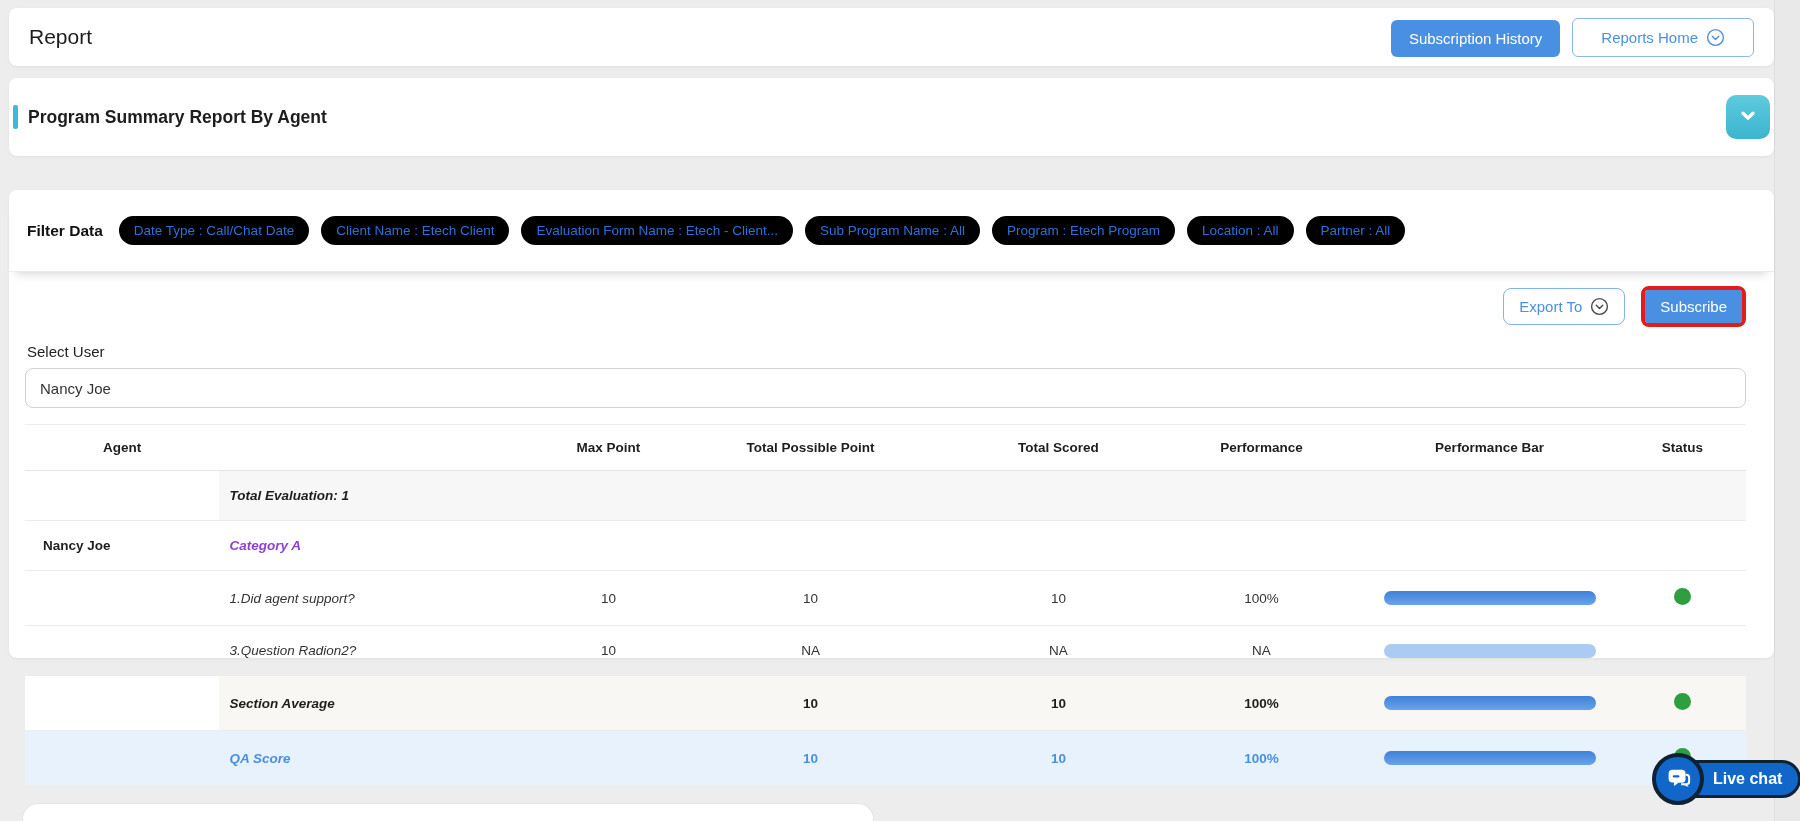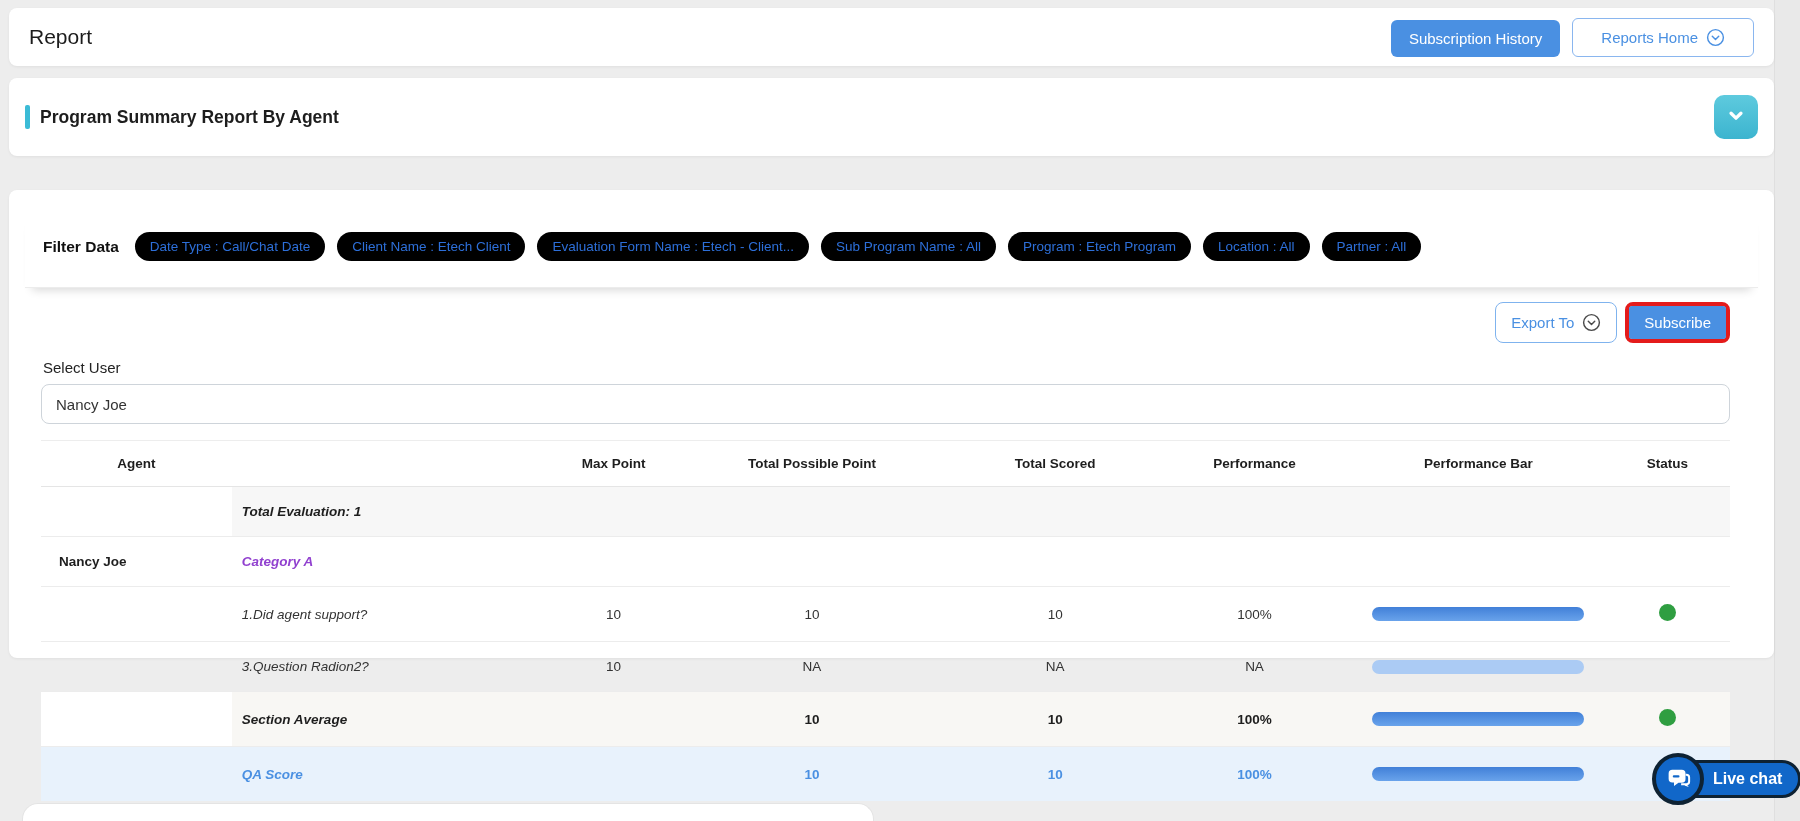--- a/index.html
+++ b/index.html
@@ -21,42 +21,42 @@
   }
   
   .card-header { top:8px; height:58px; display:flex; align-items:center; padding:0 20px; }
   .page-title { font-size:21px; color:#1c1c1c; }
   .header-actions { margin-left:auto; display:flex; gap:12px; align-items:flex-end; }
   .btn { font-size:15px; border-radius:6px; cursor:pointer; border:none; display:inline-flex; align-items:center; gap:8px; font-family:inherit; }
   .btn-primary { background:#4a90e2; color:#fff; padding:10px 18px; }
   .btn-outline { background:#fff; color:#4a90e2; border:1px solid #8ab6ef; padding:9px 28px; }
   .circle-chevron { width:19px; height:19px; display:inline-block; }
   
-  .card-section { top:78px; height:78px; display:flex; align-items:center; padding:0 16px; }
+  .card-section { top:78px; height:78px; display:flex; align-items:center; padding:0 4px; }
   .accent-bar { width:5px; height:24px; background:#3bbbd6; border-radius:2px; margin-right:10px; }
   .section-title { font-size:17.5px; font-weight:bold; color:#1d1d1d; }
   .collapse-btn {
     margin-left:auto; width:44px; height:44px; border:none; border-radius:10px;
     background:linear-gradient(180deg,#5ecade,#3cb4cf); cursor:pointer;
     display:flex; align-items:center; justify-content:center;
   }
   
-  .card-main { top:190px; height:468px; padding:16px; }
+  .card-main { top:190px; height:468px; padding:0; }
   .filter-row {
     height:82px; display:flex; align-items:center; gap:12px; padding:0 18px;
     border-bottom:1px solid #ececec; position:relative; z-index:2;
     box-shadow:0 9px 10px -7px rgba(0,0,0,.16); border-radius:16px 16px 0 0; background:#fff;
   }
   .filter-label { font-size:15.5px; font-weight:bold; color:#111; margin-right:4px; white-space:nowrap; }
   .chip {
     background:#000000; color:#2d6fd9; font-size:13.5px; padding:7px 15px;
     border-radius:16px; white-space:nowrap; cursor:pointer;
   }
   .main-content { padding:0 28px 16px 16px; }
-  .actions-row { display:flex; justify-content:flex-end; gap:8px; margin-top:14px; }
+  .actions-row { display:flex; justify-content:flex-end; align-items:center; gap:16px; margin-top:14px; }
   .btn-export { background:#fff; color:#4a90e2; border:1px solid #7fb3ee; border-radius:8px; padding:8px 15px; font-size:15px; }
   .btn-export .circle-chevron { color:#4a4a4a; }
   .subscribe-wrap { border:4px solid #e41b1b; border-radius:8px; display:inline-block; line-height:0; }
   .btn-subscribe { background:#4a90e2; color:#fff; border-radius:3px; padding:8px 15px; font-size:15px; line-height:normal; }
   .select-user-label { font-size:15px; color:#222; margin:16px 0 8px 2px; }
   .select-user-input {
     width:100%; height:40px; border:1px solid #ced4da; border-radius:8px;
     font-size:15px; padding:0 14px; color:#333; font-family:inherit; background:#fff;
   }
   

